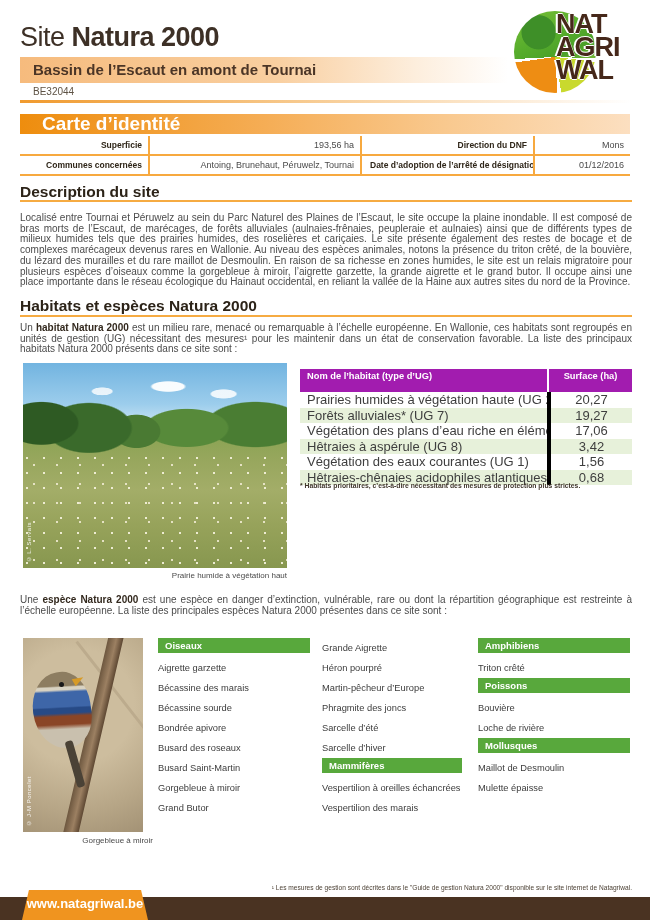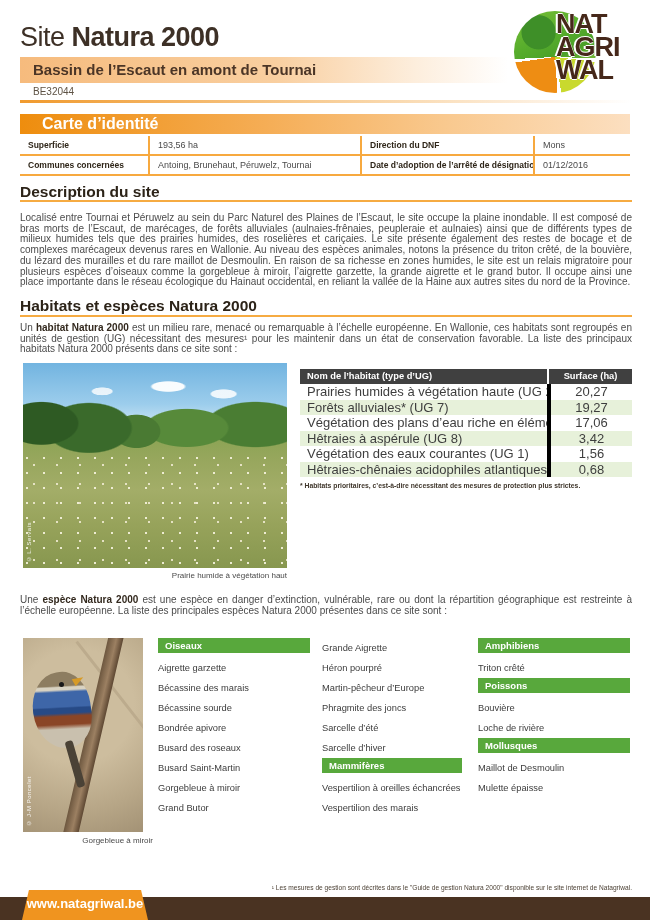--- a/index.html
+++ b/index.html
@@ -25,22 +25,22 @@
         rgba(0,0,0,0) 0 92deg, #ffffff 92deg 97deg, #c9d92e 97deg 170deg, #ffffff 170deg 176deg,
         #ee8d13 176deg 262deg, #ffffff 262deg 267deg, rgba(0,0,0,0) 267deg 360deg),
       linear-gradient(155deg,#79bf37 0%,#57ad2c 35%,#4ba029 55%,#8cc63f 80%,#b5d44a 100%); }
   .logo-text { position:absolute; left:556px; top:13px; font-size:27px; font-weight:bold; line-height:23px;
                color:#46281a; letter-spacing:-1px;
                text-shadow:-2px 0 0 #fff, 0 -1px 0 #fff, 0 1px 0 #fff; }
 
   
   .id-bar { position:absolute; left:20px; top:114px; width:610px; height:20px;
             background:linear-gradient(90deg,#ee8d0e 0%,#f5ad55 40%,#f9c98f 70%,#fcdfc0 100%); }
-  .id-bar span { display:block; padding-left:22px; line-height:19px; font-size:16px; font-weight:bold; color:#fff; }
-  .id-table { position:absolute; left:20px; top:136px; width:610px; font-size:9px; }
+  .id-bar span { display:block; padding-left:22px; line-height:19px; font-size:19px; font-weight:bold; color:#fff; }
+  .id-table { position:absolute; left:20px; top:136px; width:610px; font-size:9px;text-align:right; }
   .id-row { display:grid; grid-template-columns:130px 212px 173px 95px; border-bottom:2px solid #f7a93f; }
   .id-cell { padding:0 6px 0 8px; height:18px; line-height:18px; white-space:nowrap; overflow:hidden; color:#4a4a4a; }
   .id-label { font-weight:bold; color:#2f2619; font-size:8.5px; border-right:2px solid #f7a93f; }
   .id-val-1 { border-right:2px solid #f7a93f; }
 
   
   .sec-heading { position:absolute; left:20px; font-size:15.5px; font-weight:bold; color:#2c2318; }
   .sec-rule { position:absolute; left:20px; width:612px; height:2px; background:#f6ab42; }
   .para { position:absolute; left:20px; width:612px; font-size:10px; line-height:10.7px;
           text-align:justify; color:#4b4b4b; }
@@ -65,21 +65,21 @@
     background-image:
       radial-gradient(circle 1.6px at 4px 5px, #f7f4df 60%, rgba(0,0,0,0) 70%),
       radial-gradient(circle 1.2px at 11px 12px, #eee9cf 60%, rgba(0,0,0,0) 70%);
     background-size:17px 15px, 23px 19px; }
   .photo-credit { position:absolute; left:3px; bottom:6px; color:#fff; font-size:6px; letter-spacing:.5px;
                   writing-mode:vertical-rl; transform:rotate(180deg); opacity:.9; }
   .photo-caption { position:absolute; font-size:8px; color:#4a4a4a; text-align:right; }
 
   
   .hab-table { position:absolute; left:300px; top:369px; width:332px; }
-  .hab-head { display:grid; grid-template-columns:247px 85px; height:15px; background:#404040;
+  .hab-head { display:grid; grid-template-columns:247px 85px; height:23px; background:#a21caf;
               color:#fff; font-size:9.3px; font-weight:bold; line-height:15px; }
   .hab-head .hh-name { padding-left:7px; }
   .hab-head .hh-surf { border-left:2px solid #fff; text-align:center; }
   .hab-row { display:grid; grid-template-columns:247px 85px; height:15.5px; font-size:13px; line-height:15.5px; color:#3e3e3e; }
   .hab-row:nth-of-type(even) { background:#e7f1da; }
   .hab-name { padding-left:7px; white-space:nowrap; overflow:hidden; }
   .hab-surface { border-left:4px solid #000000; text-align:center; }
   .hab-footnote { position:absolute; left:300px; top:482px; width:332px; font-size:6.8px; font-weight:bold; color:#3f362b; }
 
   

